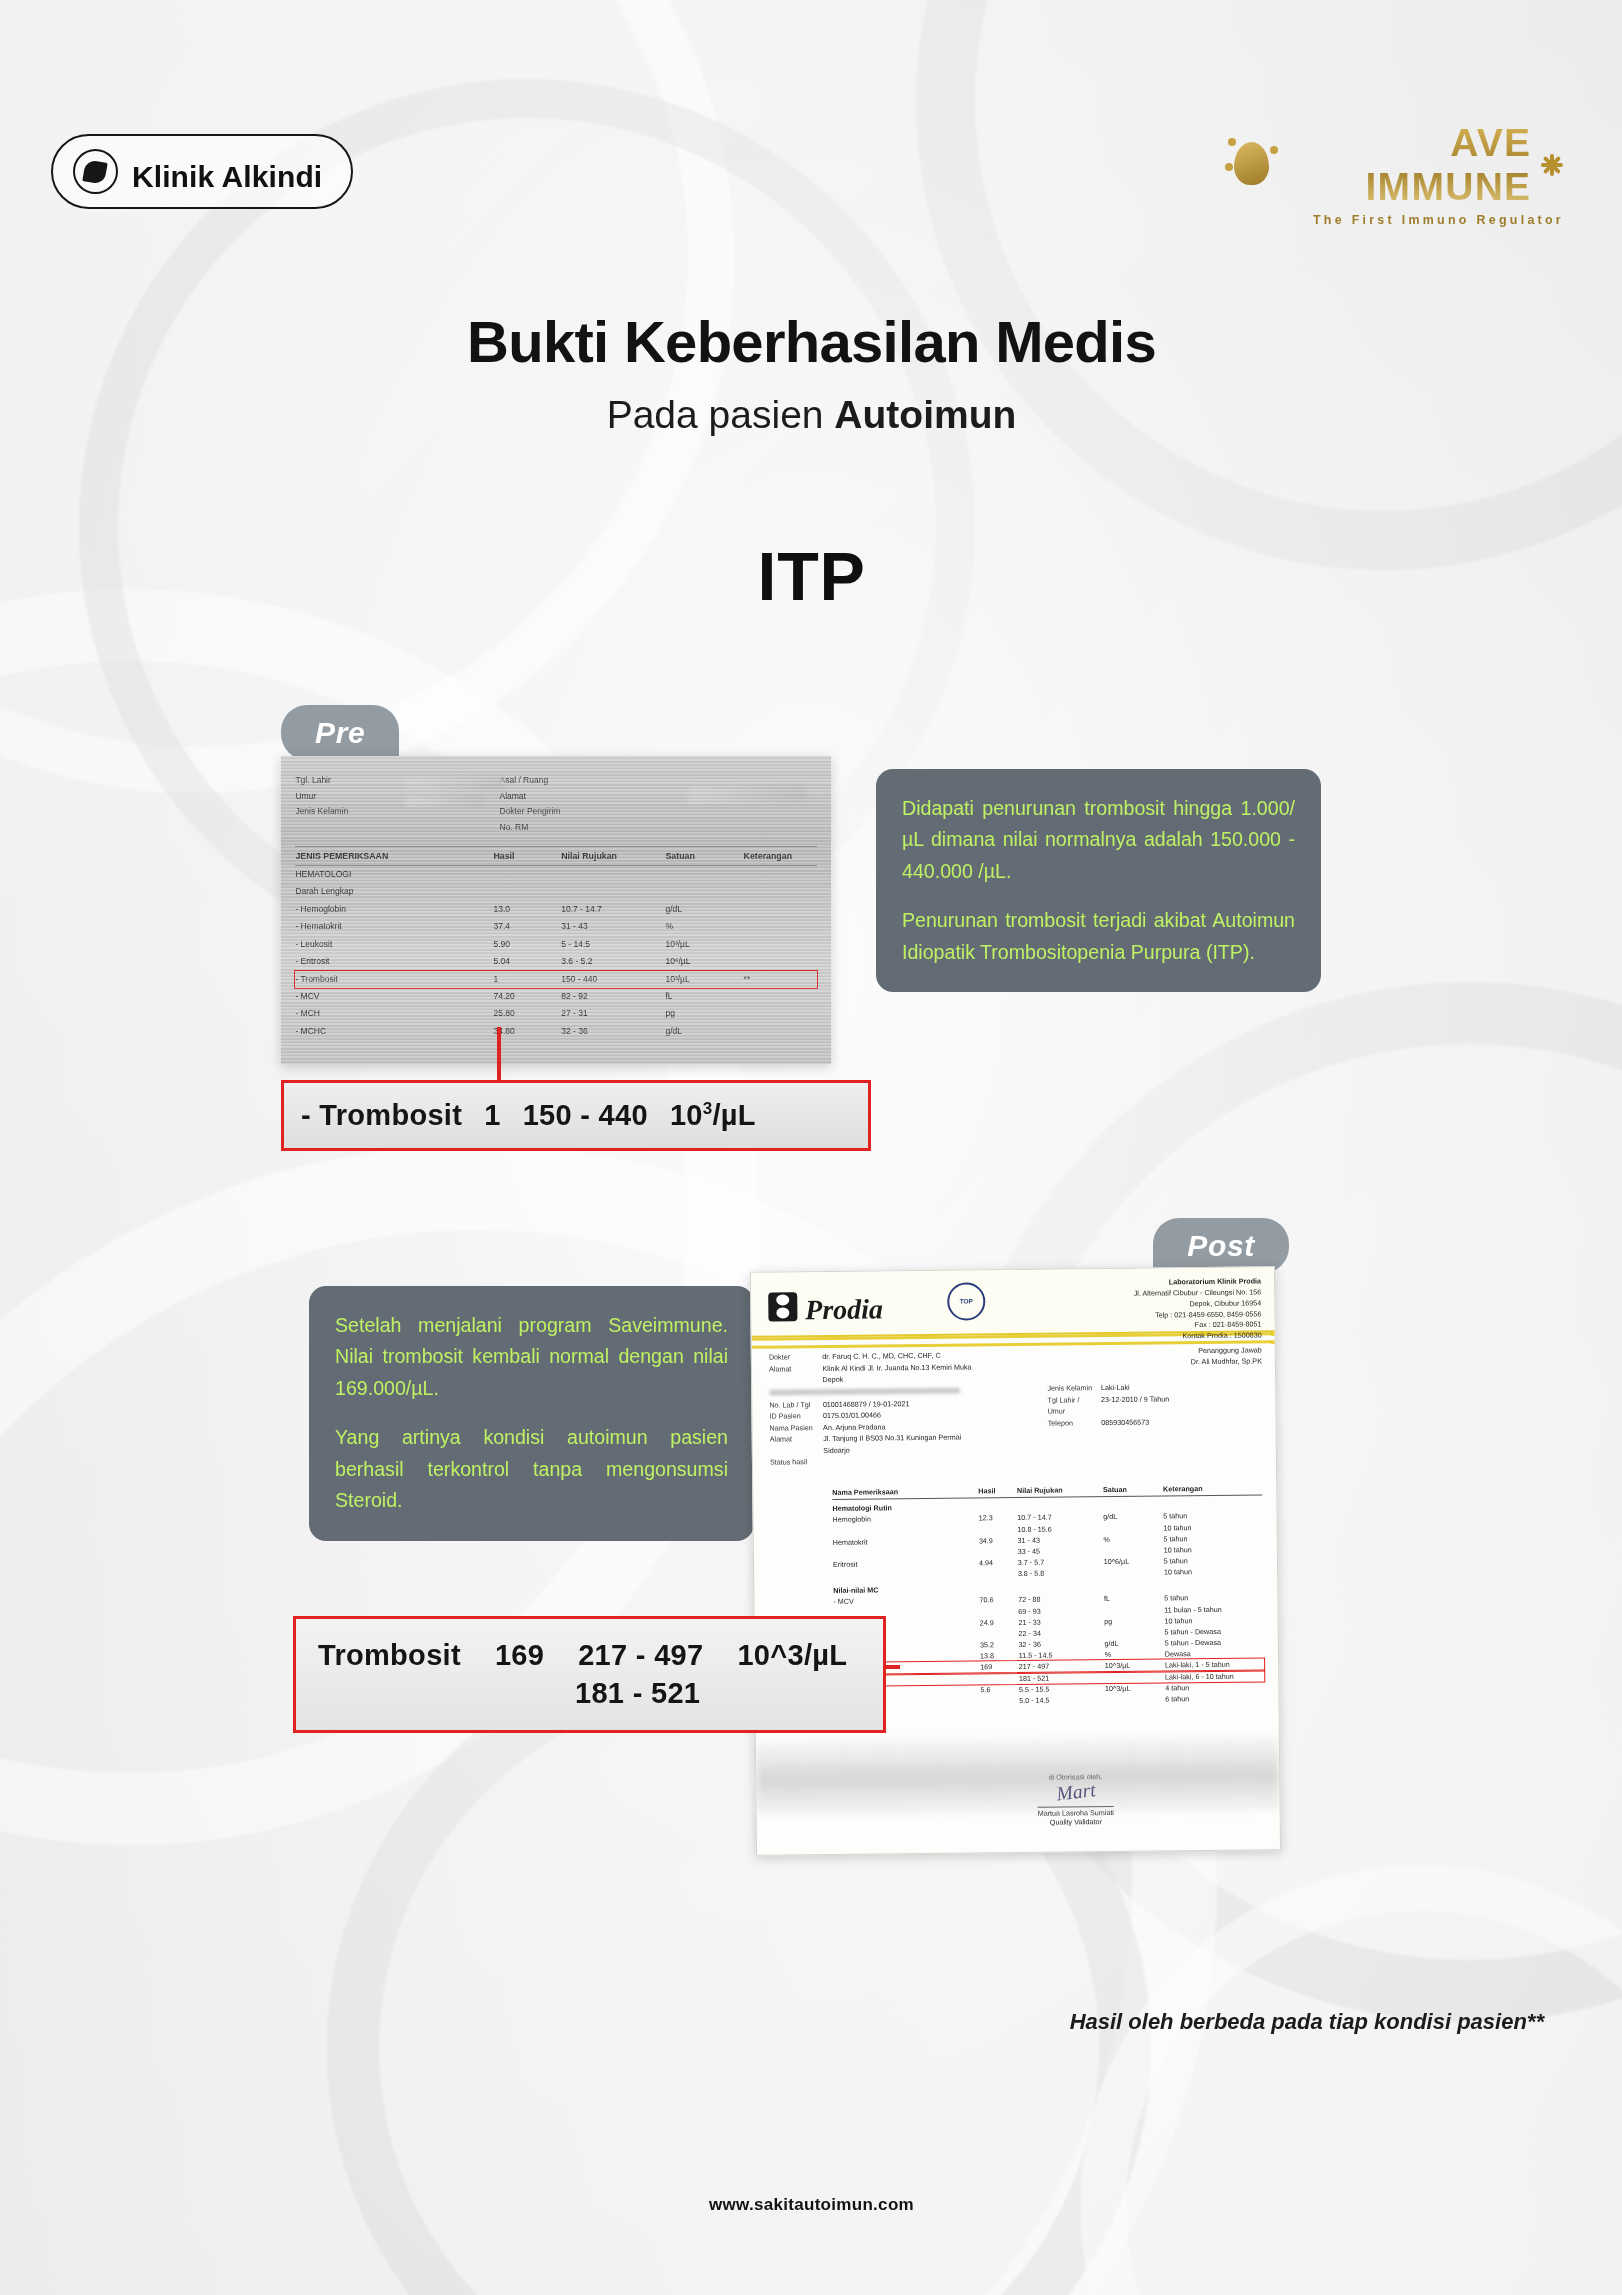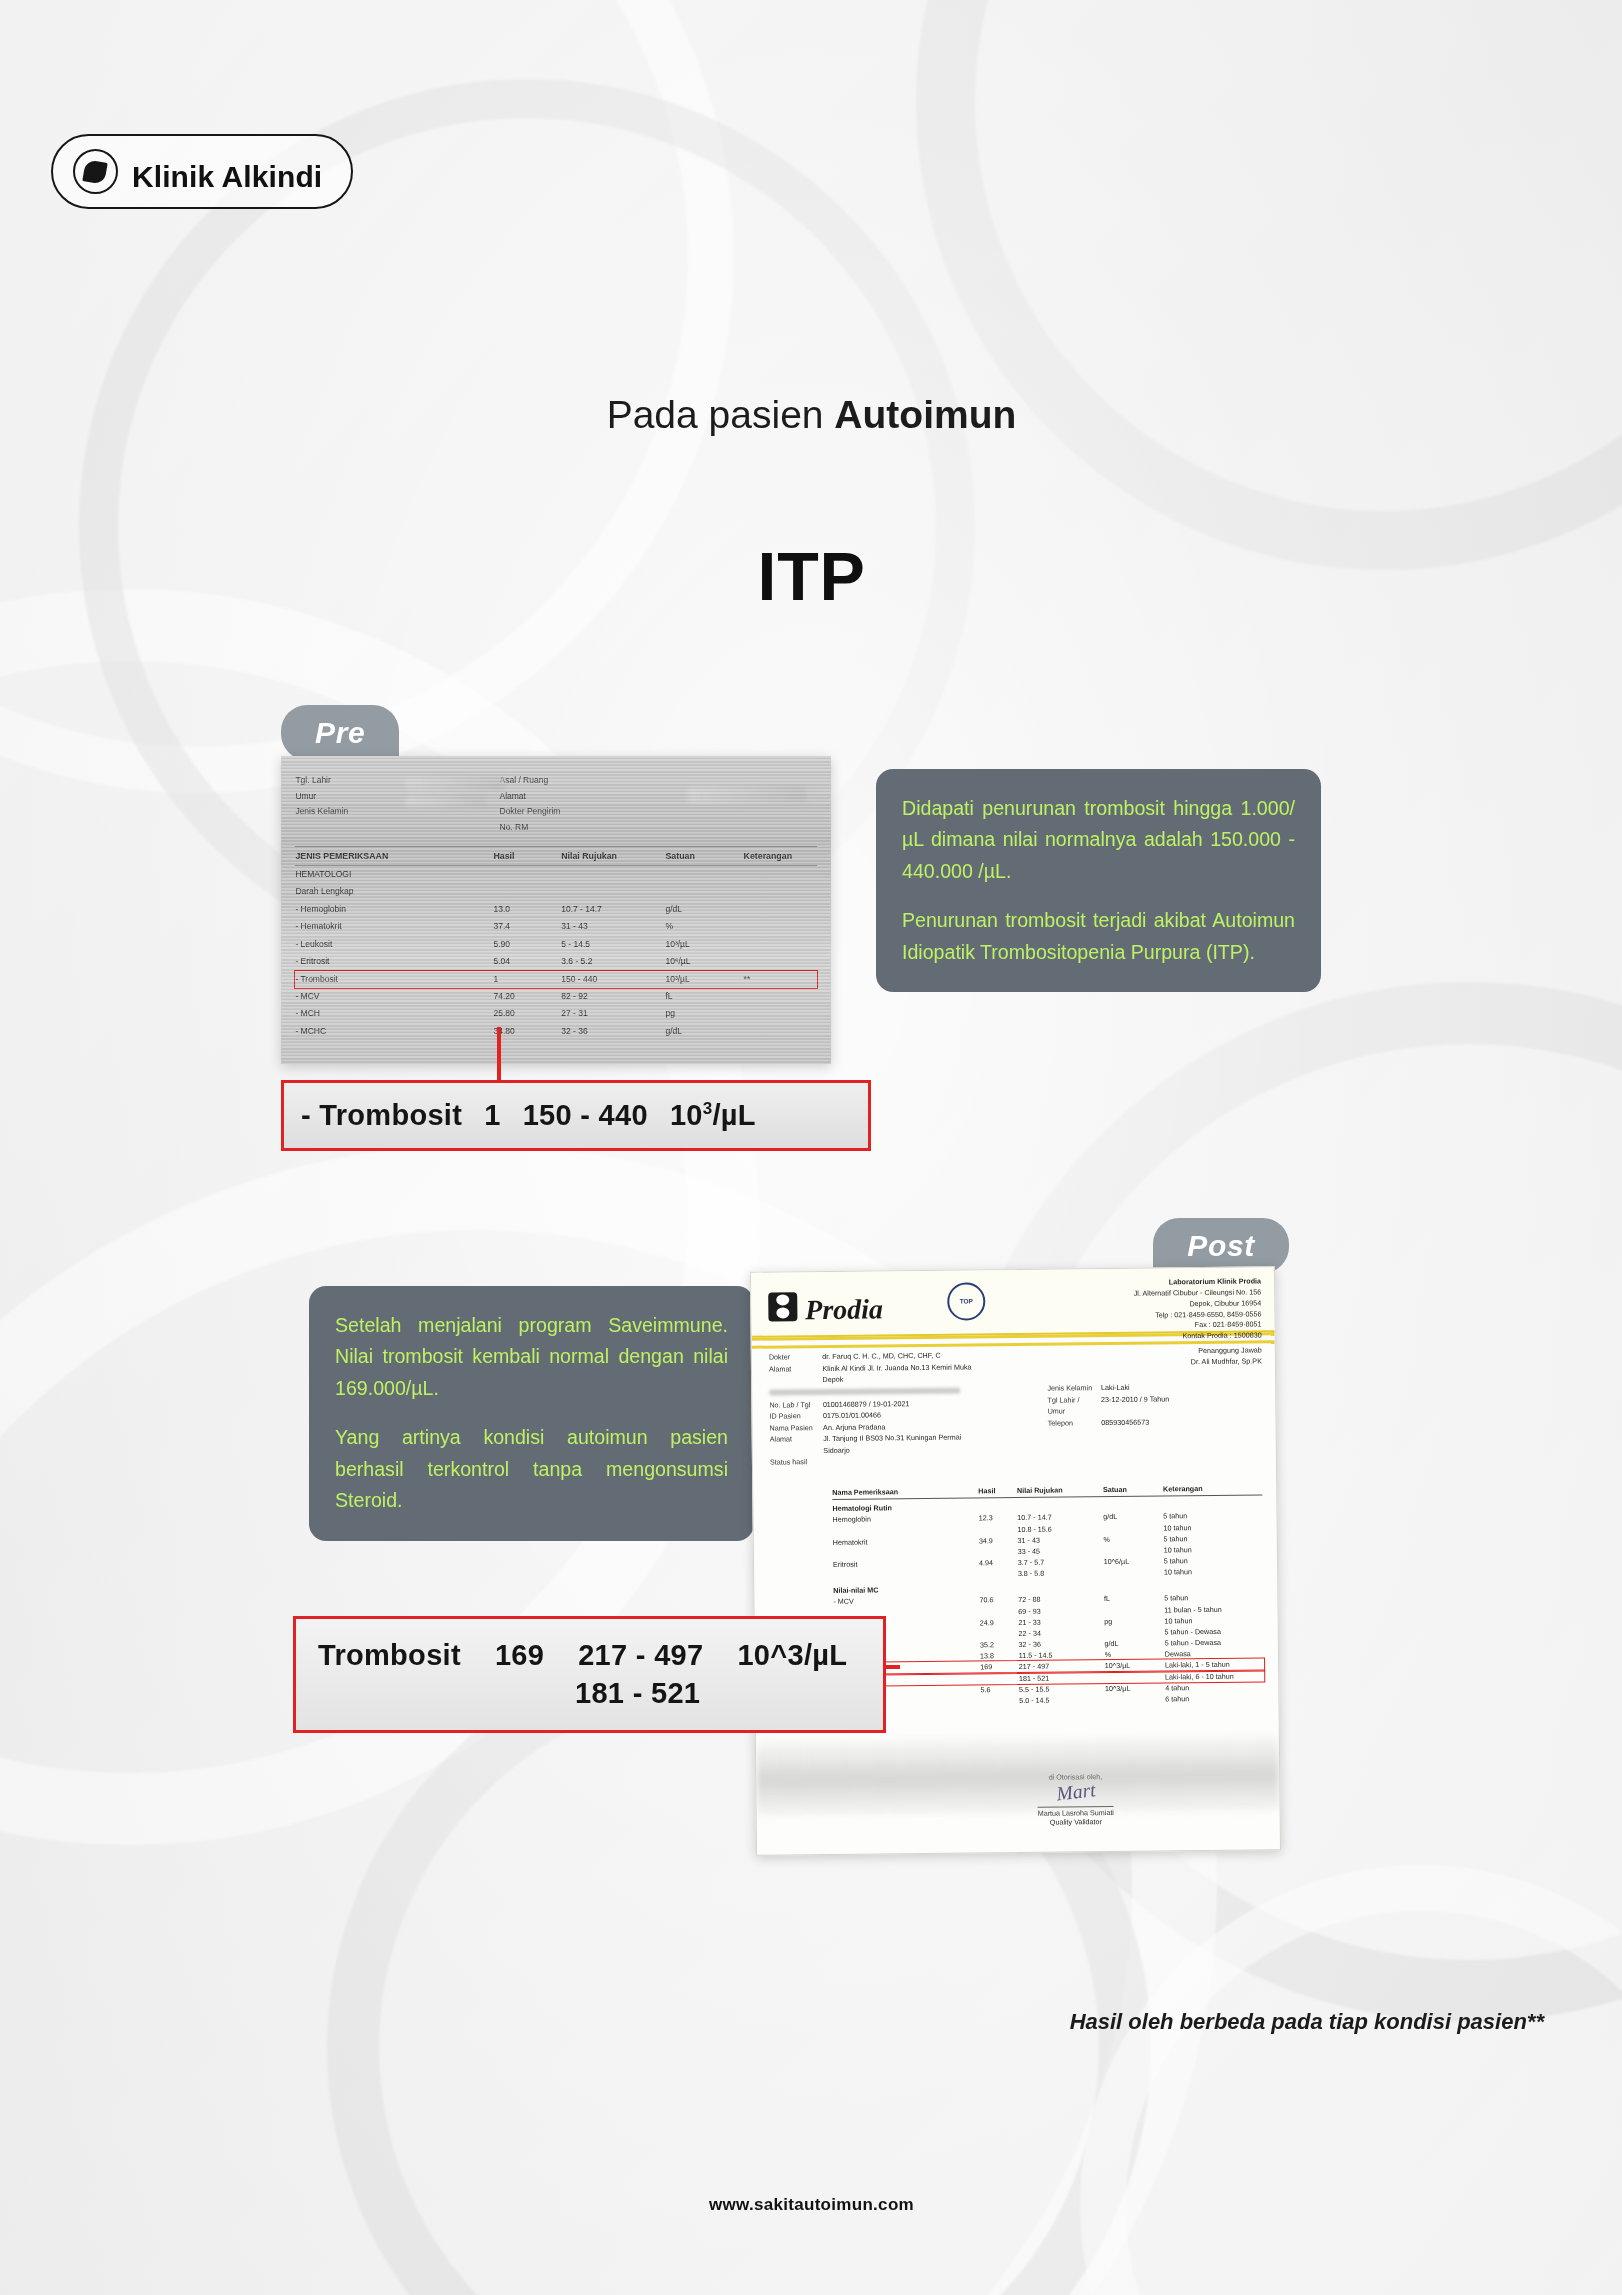--- a/index.html
+++ b/index.html
@@ -563,21 +563,40 @@
     <div class="veil"></div>
   </div>
 
   <div class="clinic-badge">
     <span class="logo-circle">
         <span class="leaf"></span>
       </span>
     <span class="name">Klinik Alkindi</span>
   </div>
 
-
+  <div class="brand">
+    <div class="brand-main">
+      <span class="mark">
+        <span class="blob"></span>
+        <span class="dot" style="left:3.9px;top:1.3px;"></span>
+        <span class="dot" style="left:46px;top:9.2px;"></span>
+        <span class="dot" style="left:1.3px;top:26px;"></span>
+      </span>
+      <span class="brand-word">AVE IMMUNE</span>
+      <span class="spark">
+        <i style="transform:rotate(0deg)"></i>
+        <i style="transform:rotate(45deg)"></i>
+        <i style="transform:rotate(90deg)"></i>
+        <i style="transform:rotate(135deg)"></i>
+      </span>
+    </div>
+    <div class="tagline">The First Immuno Regulator</div>
+  </div>
+
+  <div class="title-main">Bukti Keberhasilan Medis</div>
   <div class="title-sub">
     <span>Pada pasien </span><b>Autoimun</b>
   </div>
   <div class="title-diag">ITP</div>
 
   <div class="pill pre">Pre</div>
 
   <div class="report pre-report">
     <div class="hdr">
       <div class="col">

